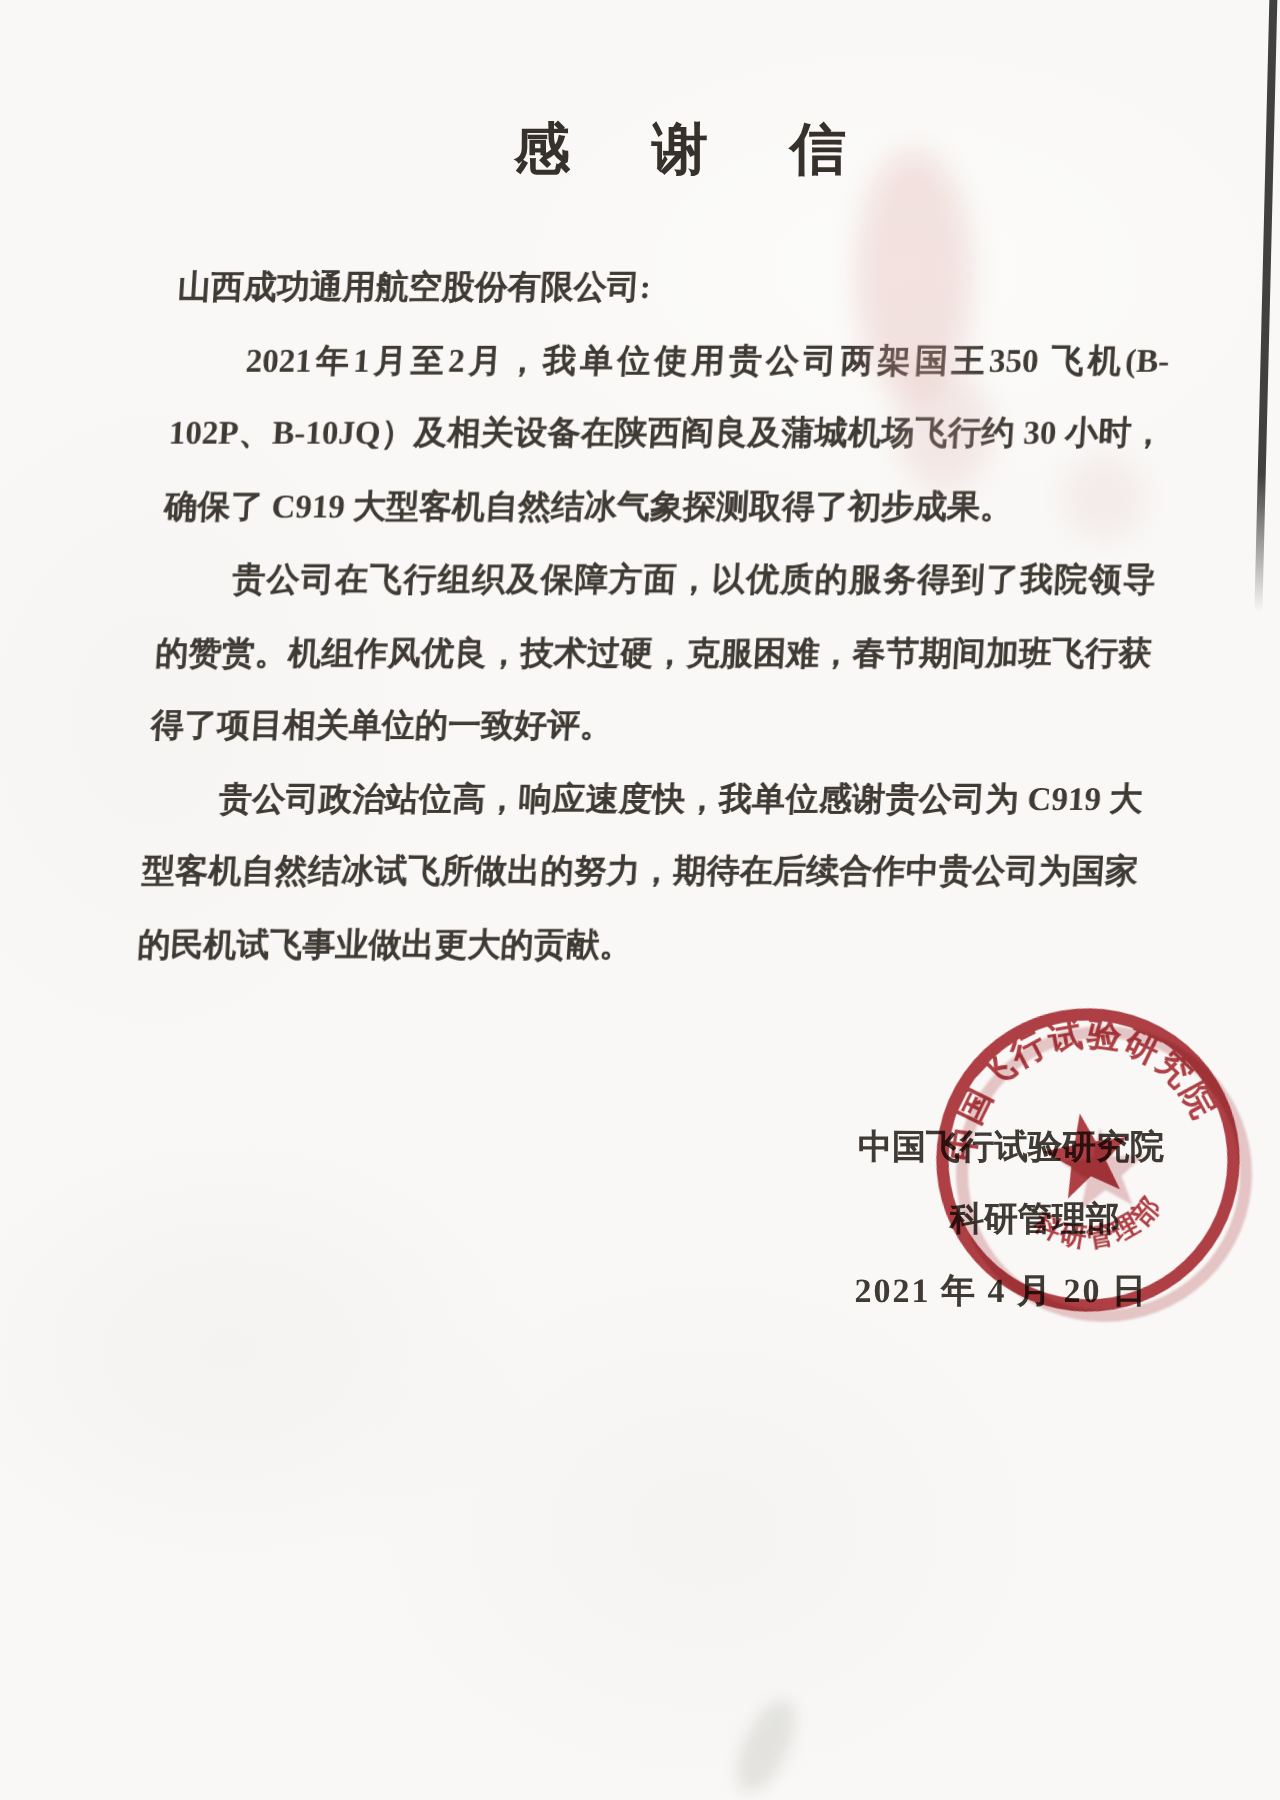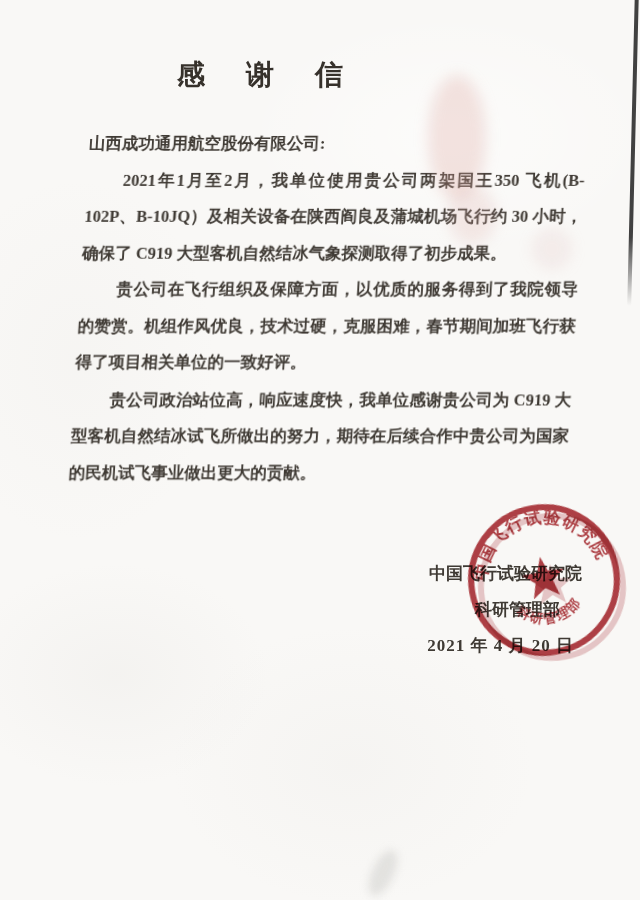--- a/index.html
+++ b/index.html
@@ -21,21 +21,21 @@
     content:"";position:absolute;inset:0;pointer-events:none;
     background:
       radial-gradient(220px 160px at 18% 75%, rgba(198,195,190,.10), transparent 70%),
       radial-gradient(260px 200px at 55% 85%, rgba(200,197,192,.08), transparent 70%),
       radial-gradient(200px 260px at 12% 40%, rgba(205,202,197,.07), transparent 70%),
       radial-gradient(300px 180px at 70% 15%, rgba(255,255,255,.5), transparent 70%);
   }
 
   .title{
     position:absolute;left:160px;top:56px;width:360px;
-    text-align:left;font-size:28px;font-weight:bold;
+    text-align:center;font-size:28px;font-weight:bold;
     letter-spacing:17px;text-indent:17px;
     color:#36312b;filter:blur(.2px);
   }
 
   .body-text{
     position:absolute;left:90px;top:126px;width:498px;
     font-size:16.5px;line-height:36.5px;font-weight:600;
     color:var(--ink);text-align:justify;
     transform:skewX(-3.5deg);transform-origin:0 0;
     filter:blur(.2px);

